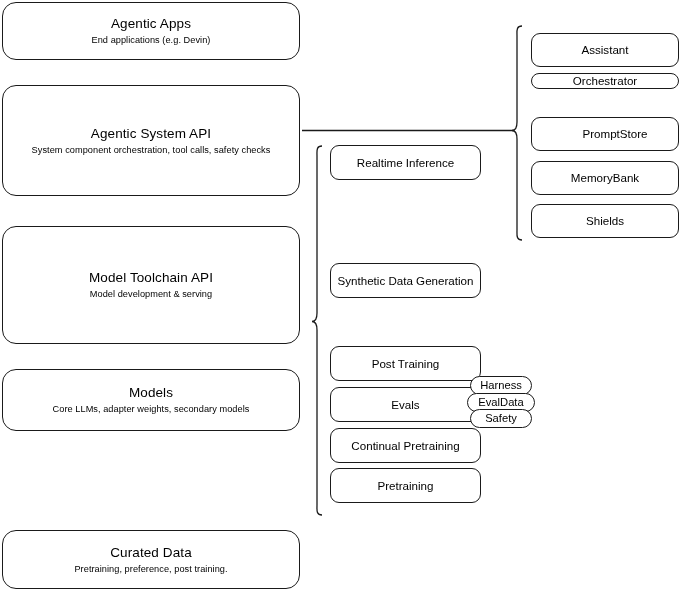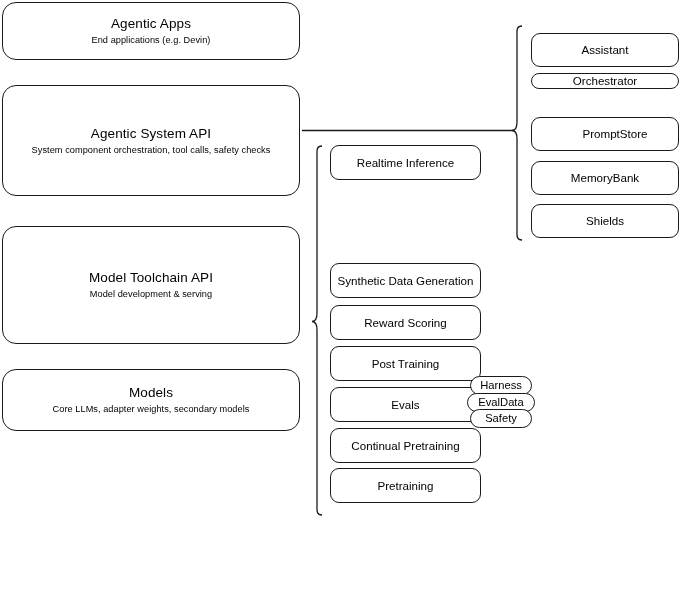--- a/index.html
+++ b/index.html
@@ -107,29 +107,30 @@
     <div class="title">Model Toolchain API</div>
     <div class="subtitle">Model development &amp; serving</div>
   </div>
 
   <div class="node layer" style="left:2px; top:369px; width:298px; height:62px;">
     <div class="title">Models</div>
     <div class="subtitle">Core LLMs, adapter weights, secondary models</div>
   </div>
 
 
+  <div class="node layer" style="left:2px; top:530px; width:298px; height:59px;">
+    <div class="title">Curated Data</div>
+    <div class="subtitle">Pretraining, preference, post training.</div>
+  </div>
 
   <div class="node chip" style="left:330px; top:145px; width:151px; height:35px;">
     <div class="title">Realtime Inference</div>
   </div>
   <div class="node chip" style="left:330px; top:263px; width:151px; height:35px;">
     <div class="title">Synthetic Data Generation</div>
-  </div>
-  <div class="node chip" style="left:330px; top:305px; width:151px; height:35px;">
-    <div class="title">Reward Scoring</div>
   </div>
   <div class="node chip" style="left:330px; top:346px; width:151px; height:35px;">
     <div class="title">Post Training</div>
   </div>
   <div class="node chip" style="left:330px; top:387px; width:151px; height:35px;">
     <div class="title">Evals</div>
   </div>
   <div class="node chip" style="left:330px; top:428px; width:151px; height:35px;">
     <div class="title">Continual Pretraining</div>
   </div>

